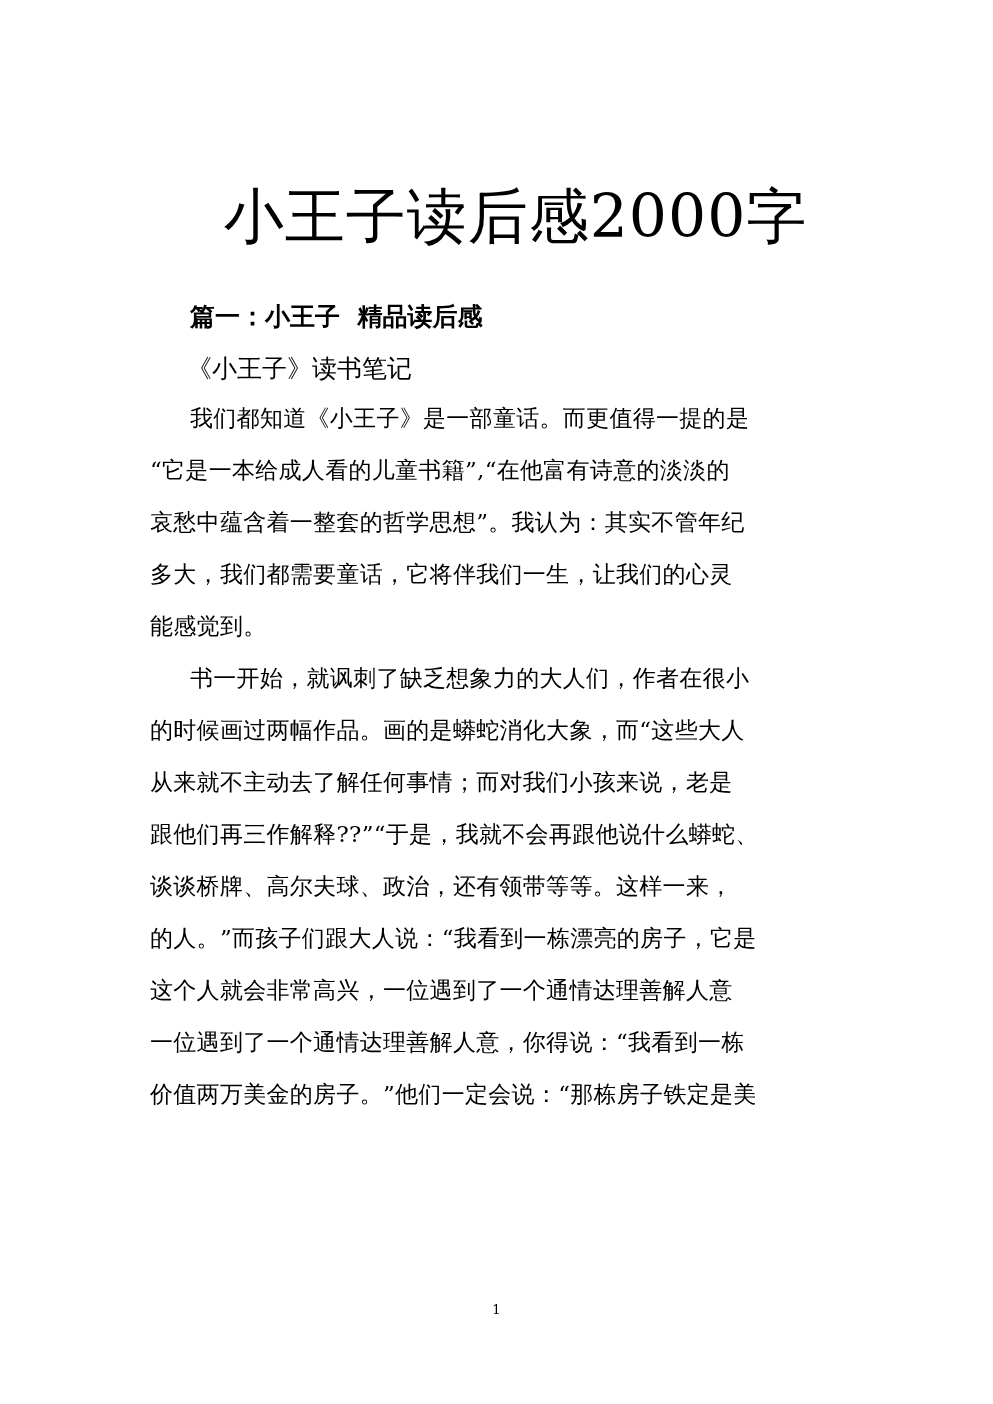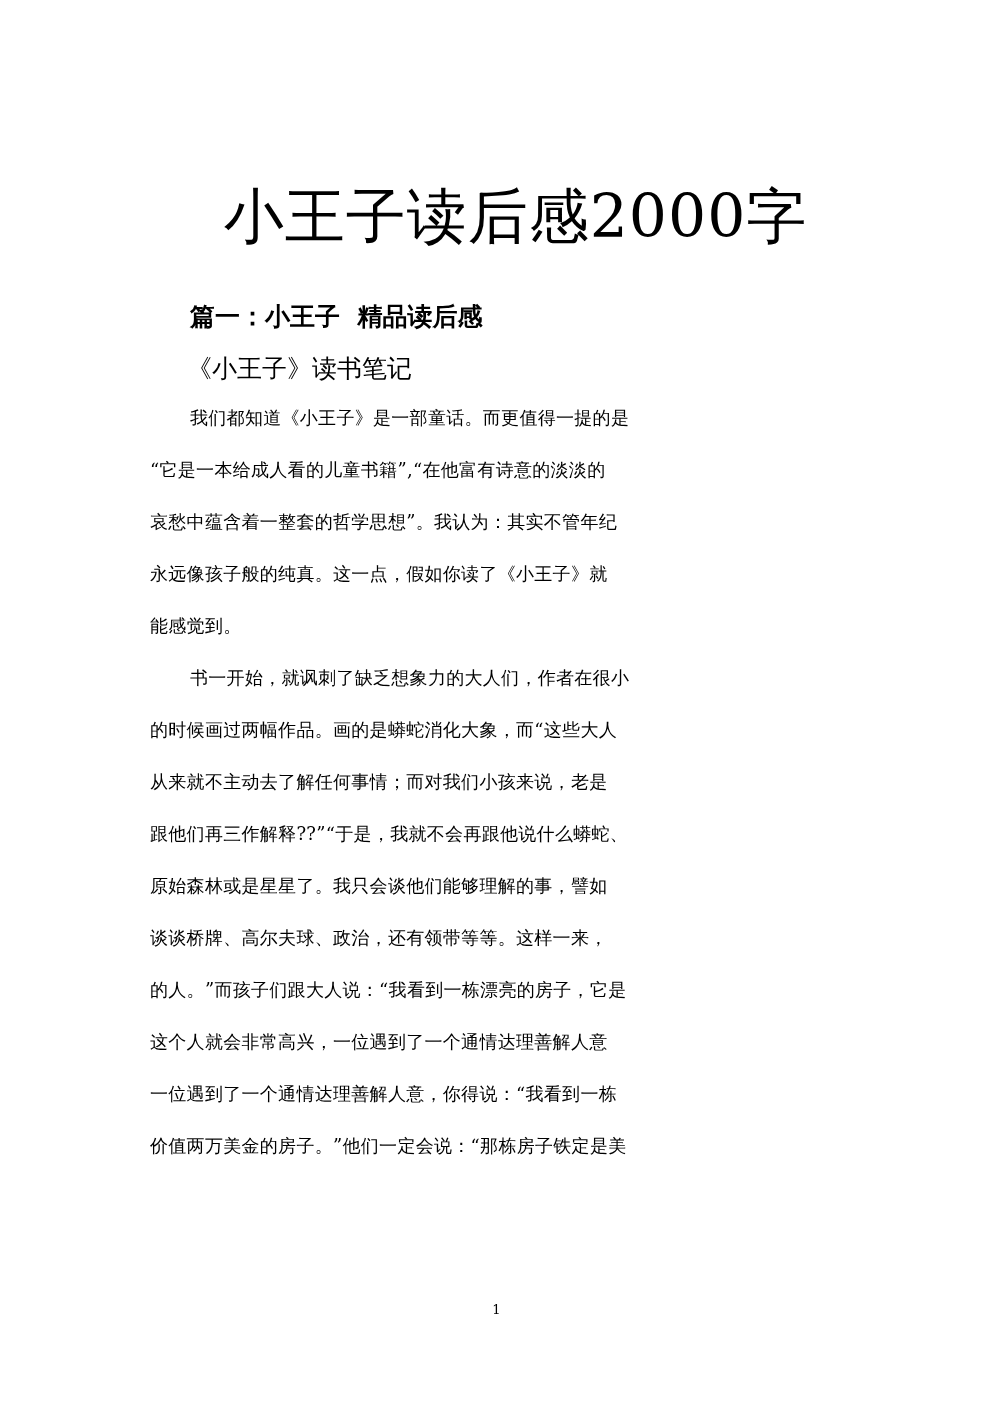--- a/index.html
+++ b/index.html
@@ -54,21 +54,21 @@
     font-weight: normal;
   }
   .body-text {
     position: absolute;
     left: 150px;
     top: 392px;
     width: 690px;
   }
   .line {
     display: block;
-    font-size: 18px;
+    font-size: 23px;
     line-height: 52px;
     height: 52px;
     white-space: nowrap;
     letter-spacing: 0.3px;
   }
   .line.indent {
     padding-left: 40px;
   }
   .page-number {
     position: absolute;
@@ -89,29 +89,28 @@
 
   <p class="section-heading">篇一：小王子  精品读后感</p>
 
   <p class="sub-heading">《小王子》读书笔记</p>
 
   <div class="body-text">
     <div>
       <span class="line indent">我们都知道《小王子》是一部童话。而更值得一提的是</span>
       <span class="line">“它是一本给成人看的儿童书籍”,“在他富有诗意的淡淡的</span>
       <span class="line">哀愁中蕴含着一整套的哲学思想”。我认为：其实不管年纪</span>
-      <span class="line">永远像孩子般的纯真。这一点，假如你读了《小王子》就</span>
+      <span class="line">多大，我们都需要童话，它将伴我们一生，让我们的心灵</span>
       <span class="line">能感觉到。</span>
     </div>
     <div>
       <span class="line indent">书一开始，就讽刺了缺乏想象力的大人们，作者在很小</span>
       <span class="line">的时候画过两幅作品。画的是蟒蛇消化大象，而“这些大人</span>
       <span class="line">从来就不主动去了解任何事情；而对我们小孩来说，老是</span>
       <span class="line">跟他们再三作解释??”“于是，我就不会再跟他说什么蟒蛇、</span>
-      <span class="line">原始森林或是星星了。我只会谈他们能够理解的事，譬如</span>
       <span class="line">谈谈桥牌、高尔夫球、政治，还有领带等等。这样一来，</span>
       <span class="line">的人。”而孩子们跟大人说：“我看到一栋漂亮的房子，它是</span>
       <span class="line">这个人就会非常高兴，一位遇到了一个通情达理善解人意</span>
       <span class="line">一位遇到了一个通情达理善解人意，你得说：“我看到一栋</span>
       <span class="line">价值两万美金的房子。”他们一定会说：“那栋房子铁定是美</span>
     </div>
   </div>
 
   <div class="page-number">1</div>
 

